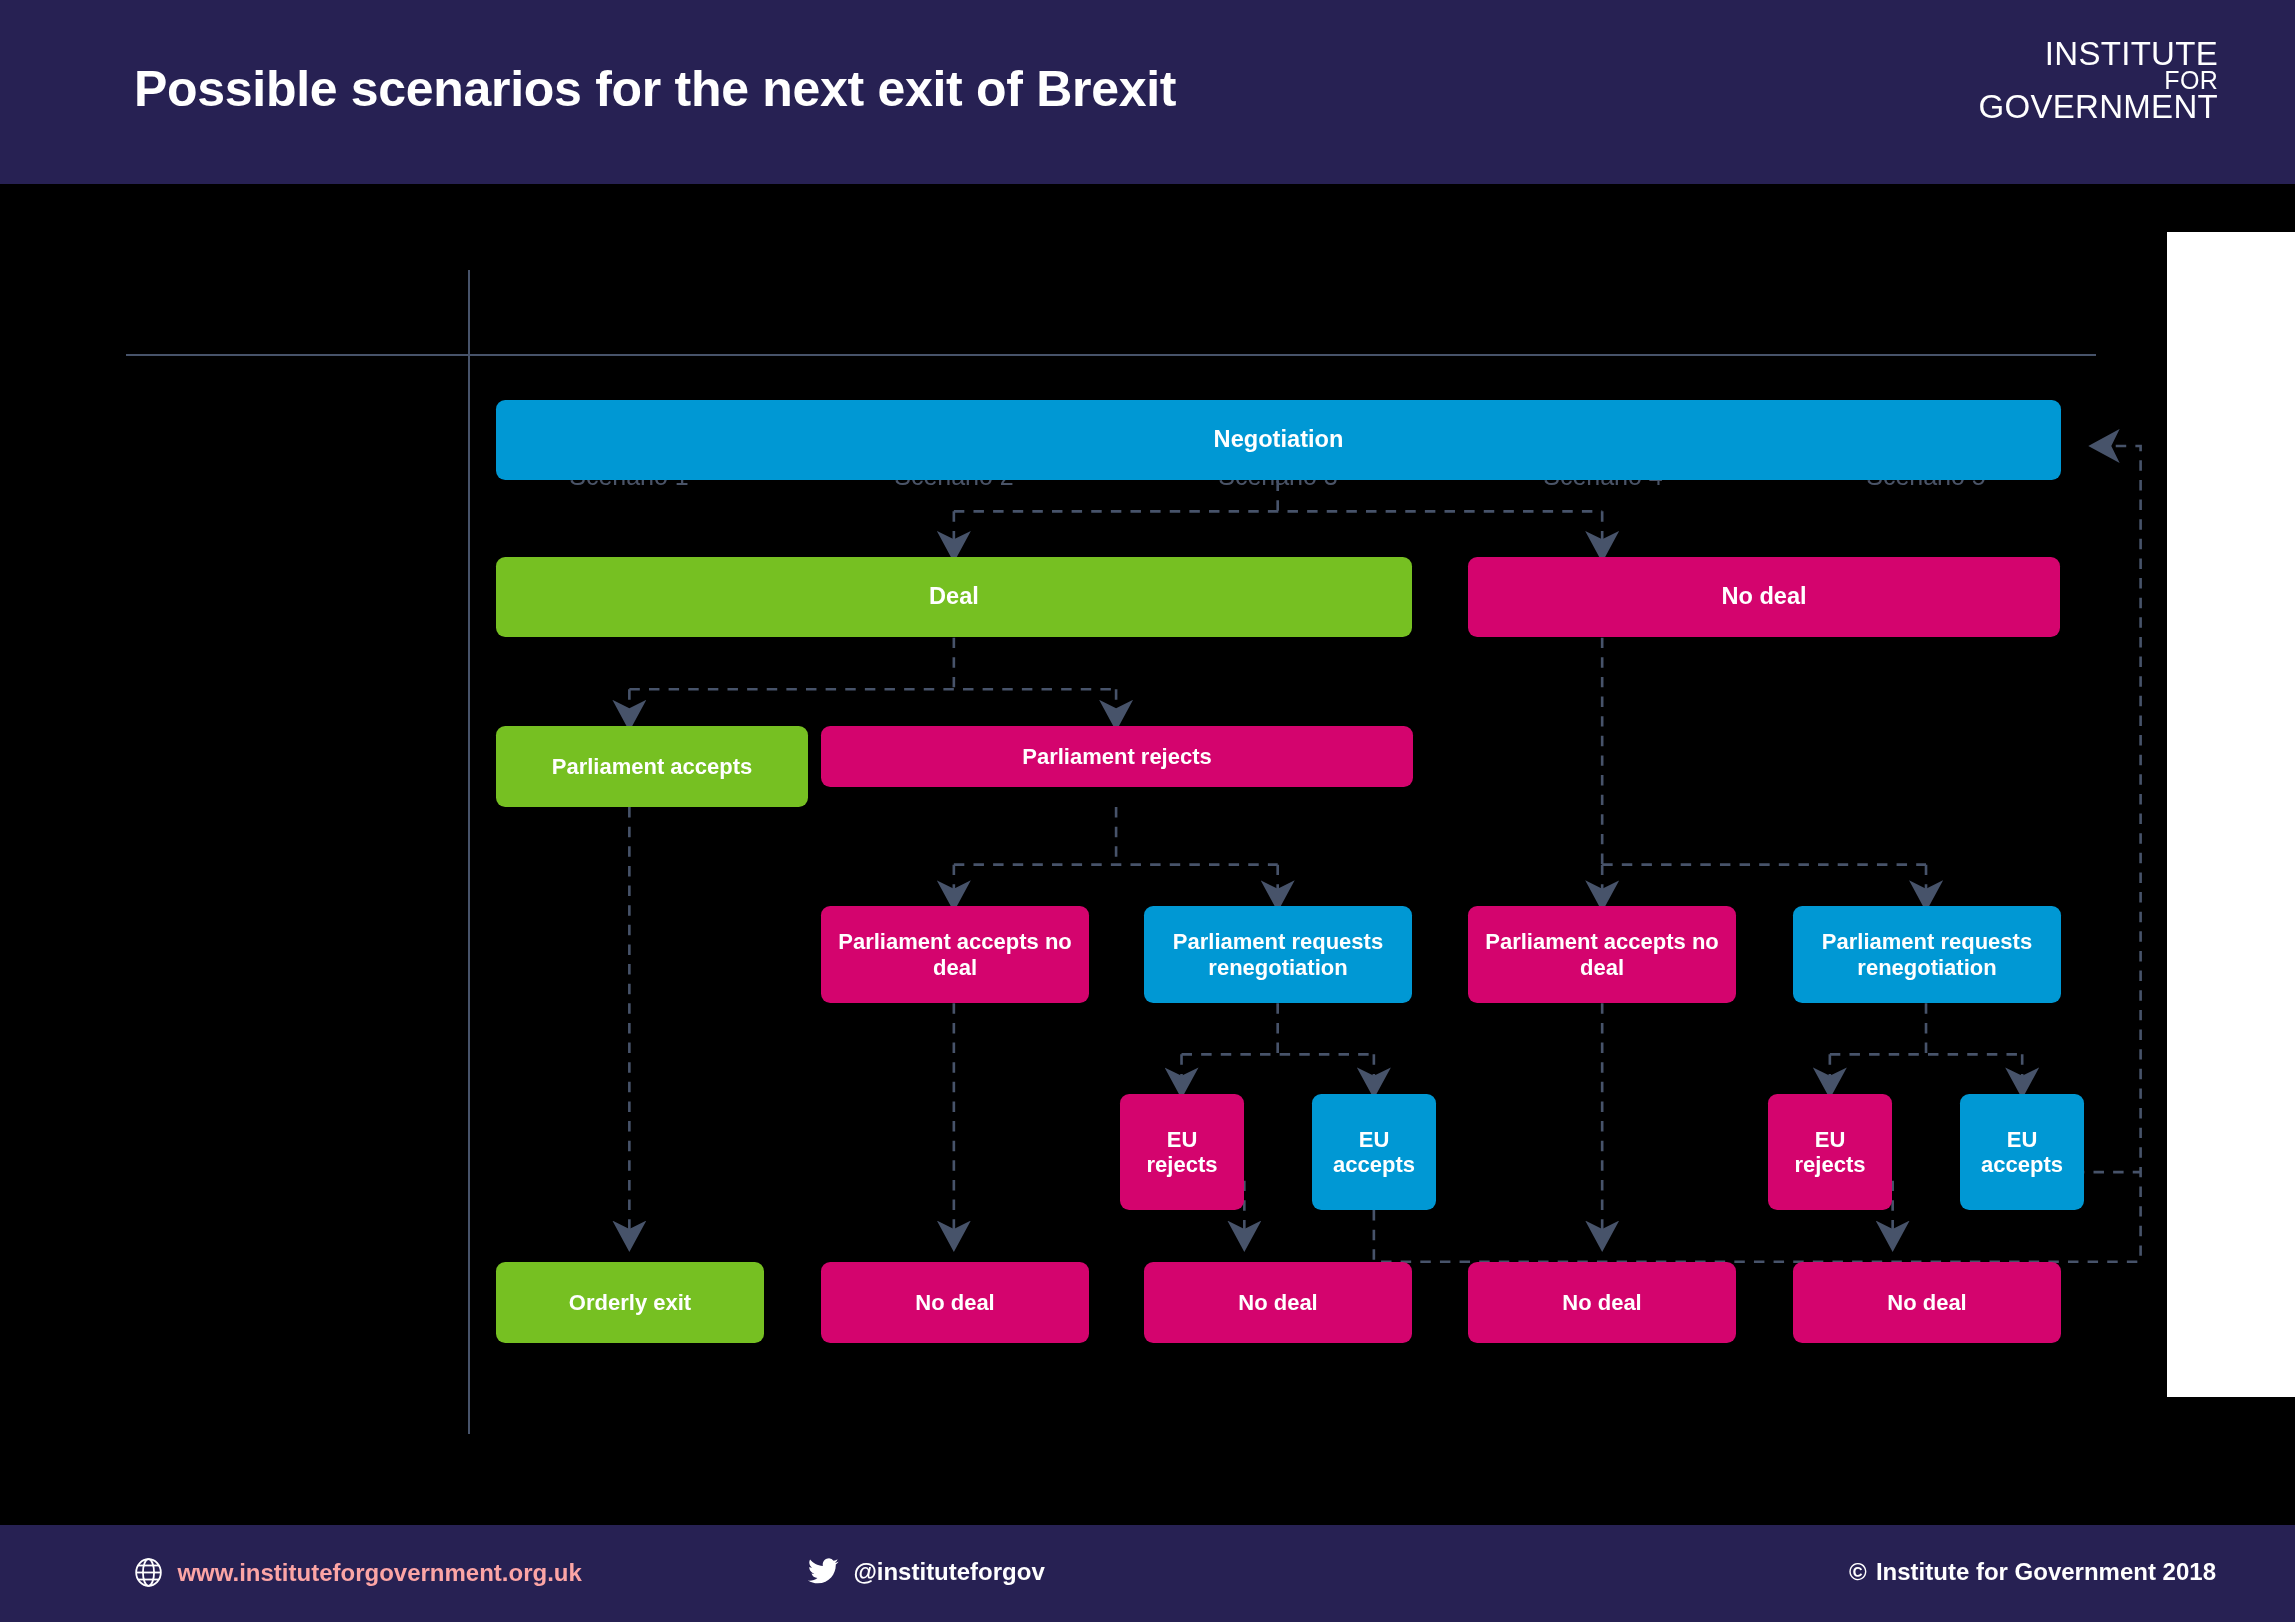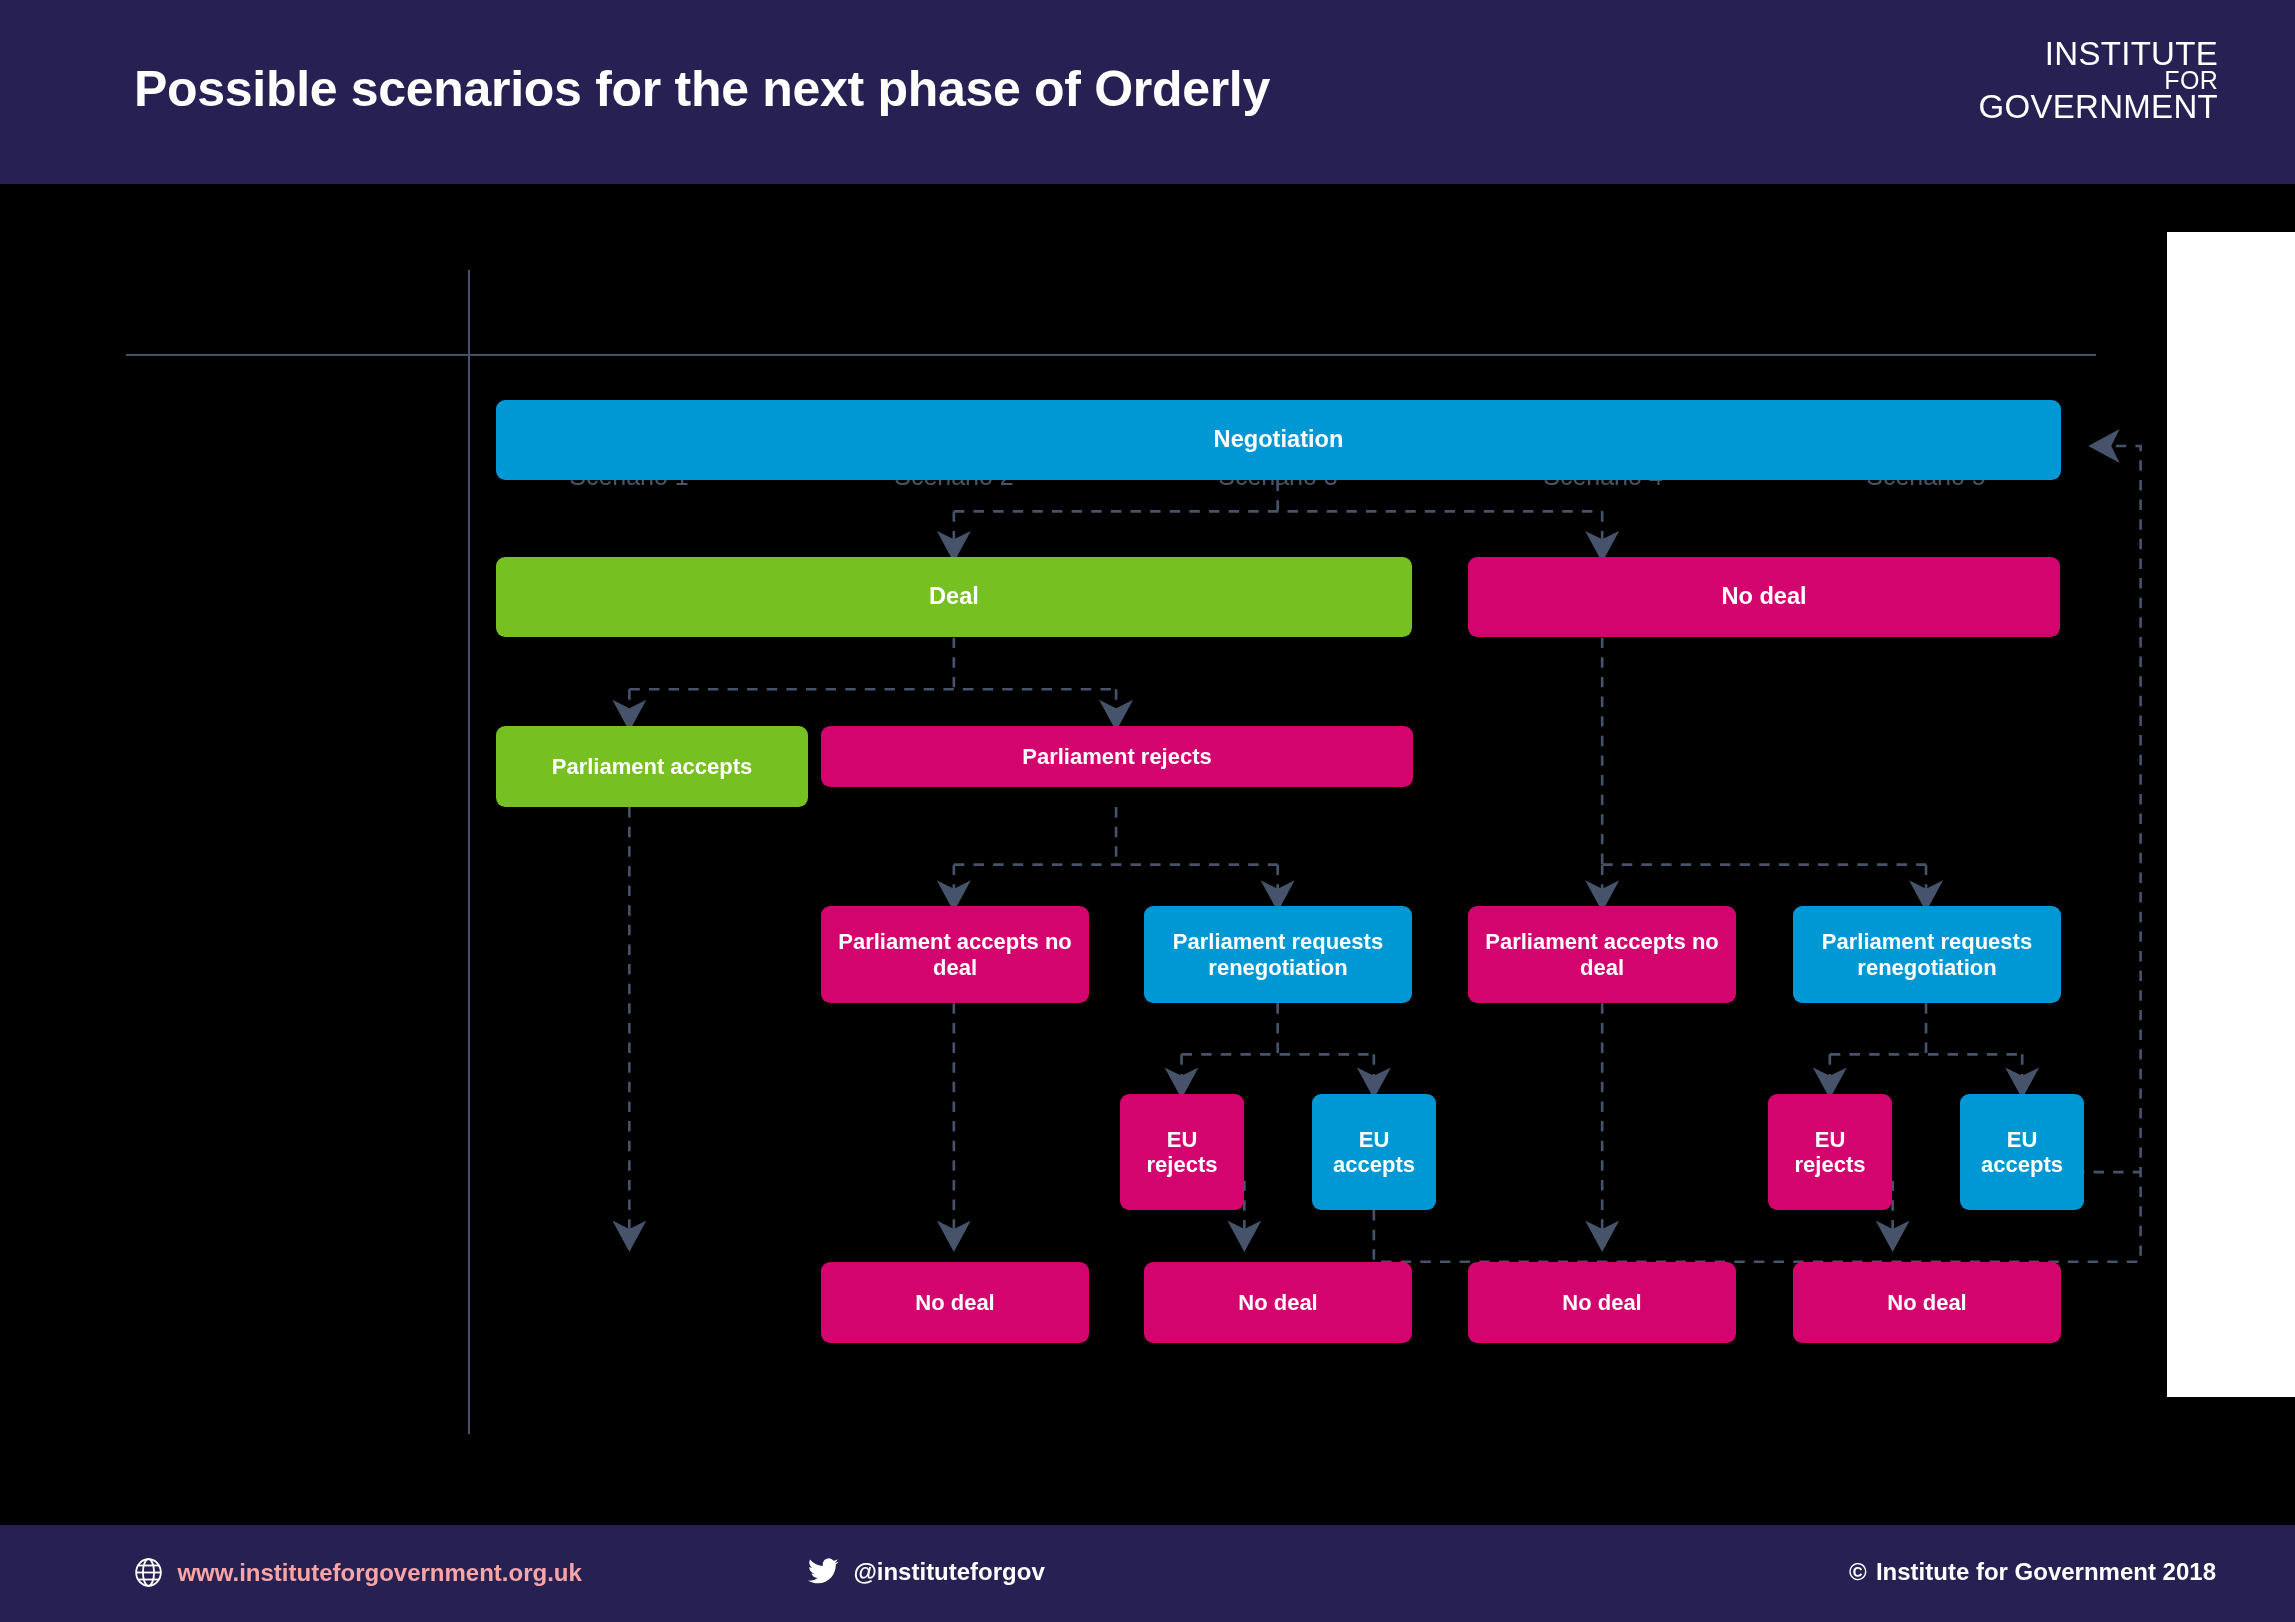--- a/index.html
+++ b/index.html
@@ -88,21 +88,21 @@
 
   
   .links{position:absolute;left:0;top:0;width:2295px;height:1341px;}
 </style>
 </head>
 <body>
 
 <div class="page">
 
   <div class="header">
-    <div class="header-title">Possible scenarios for the next phase of Orderly</div>
+    <div class="header-title">Possible scenarios for the next exit of Brexit</div>
     <div class="logo">
       <div class="logo-l1">INSTITUTE</div>
       <div class="logo-l2">FOR</div>
       <div class="logo-l3">GOVERNMENT</div>
     </div>
   </div>
 
   <div class="canvas">
 
     <div class="white-panel"></div>
@@ -202,20 +202,21 @@
     <div class="node pink" style="left:1768px;top:910px;width:124px;height:116px;flex-direction:column;">
       <span>EU</span>
       <span>rejects</span>
     </div>
 
     <div class="node blue" style="left:1960px;top:910px;width:124px;height:116px;flex-direction:column;">
       <span>EU</span>
       <span>accepts</span>
     </div>
 
+    <div class="node green" style="left:496px;top:1078px;width:268px;height:81px;">Orderly exit</div>
 
     <div class="node pink" style="left:821px;top:1078px;width:268px;height:81px;">No deal</div>
 
     <div class="node pink" style="left:1144px;top:1078px;width:268px;height:81px;">No deal</div>
 
     <div class="node pink" style="left:1468px;top:1078px;width:268px;height:81px;">No deal</div>
 
     <div class="node pink" style="left:1793px;top:1078px;width:268px;height:81px;">No deal</div>
 
   </div>

